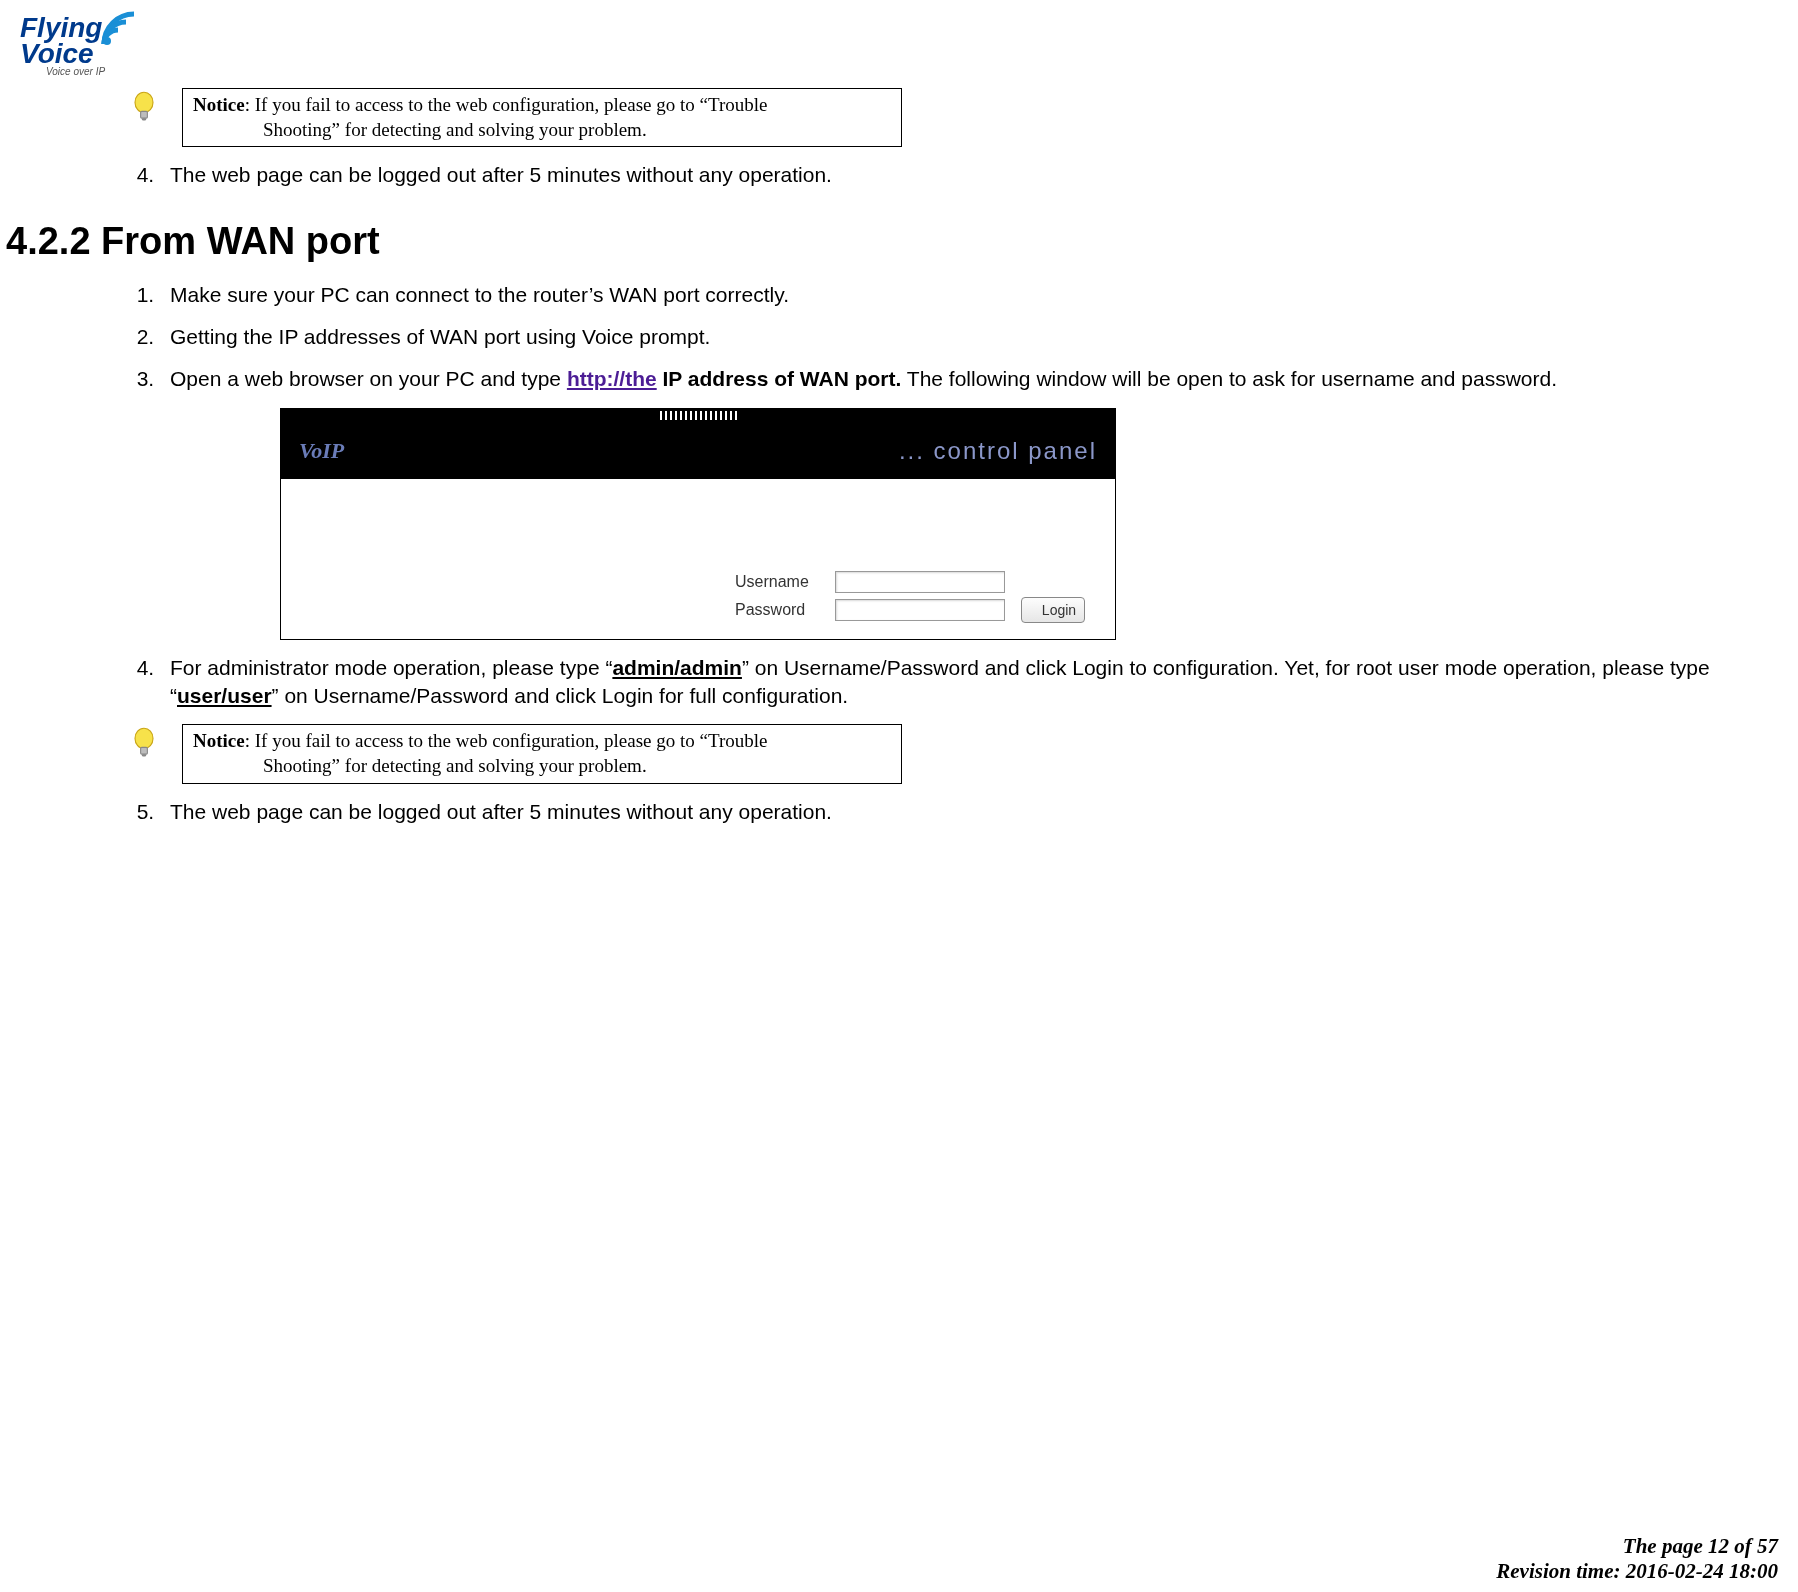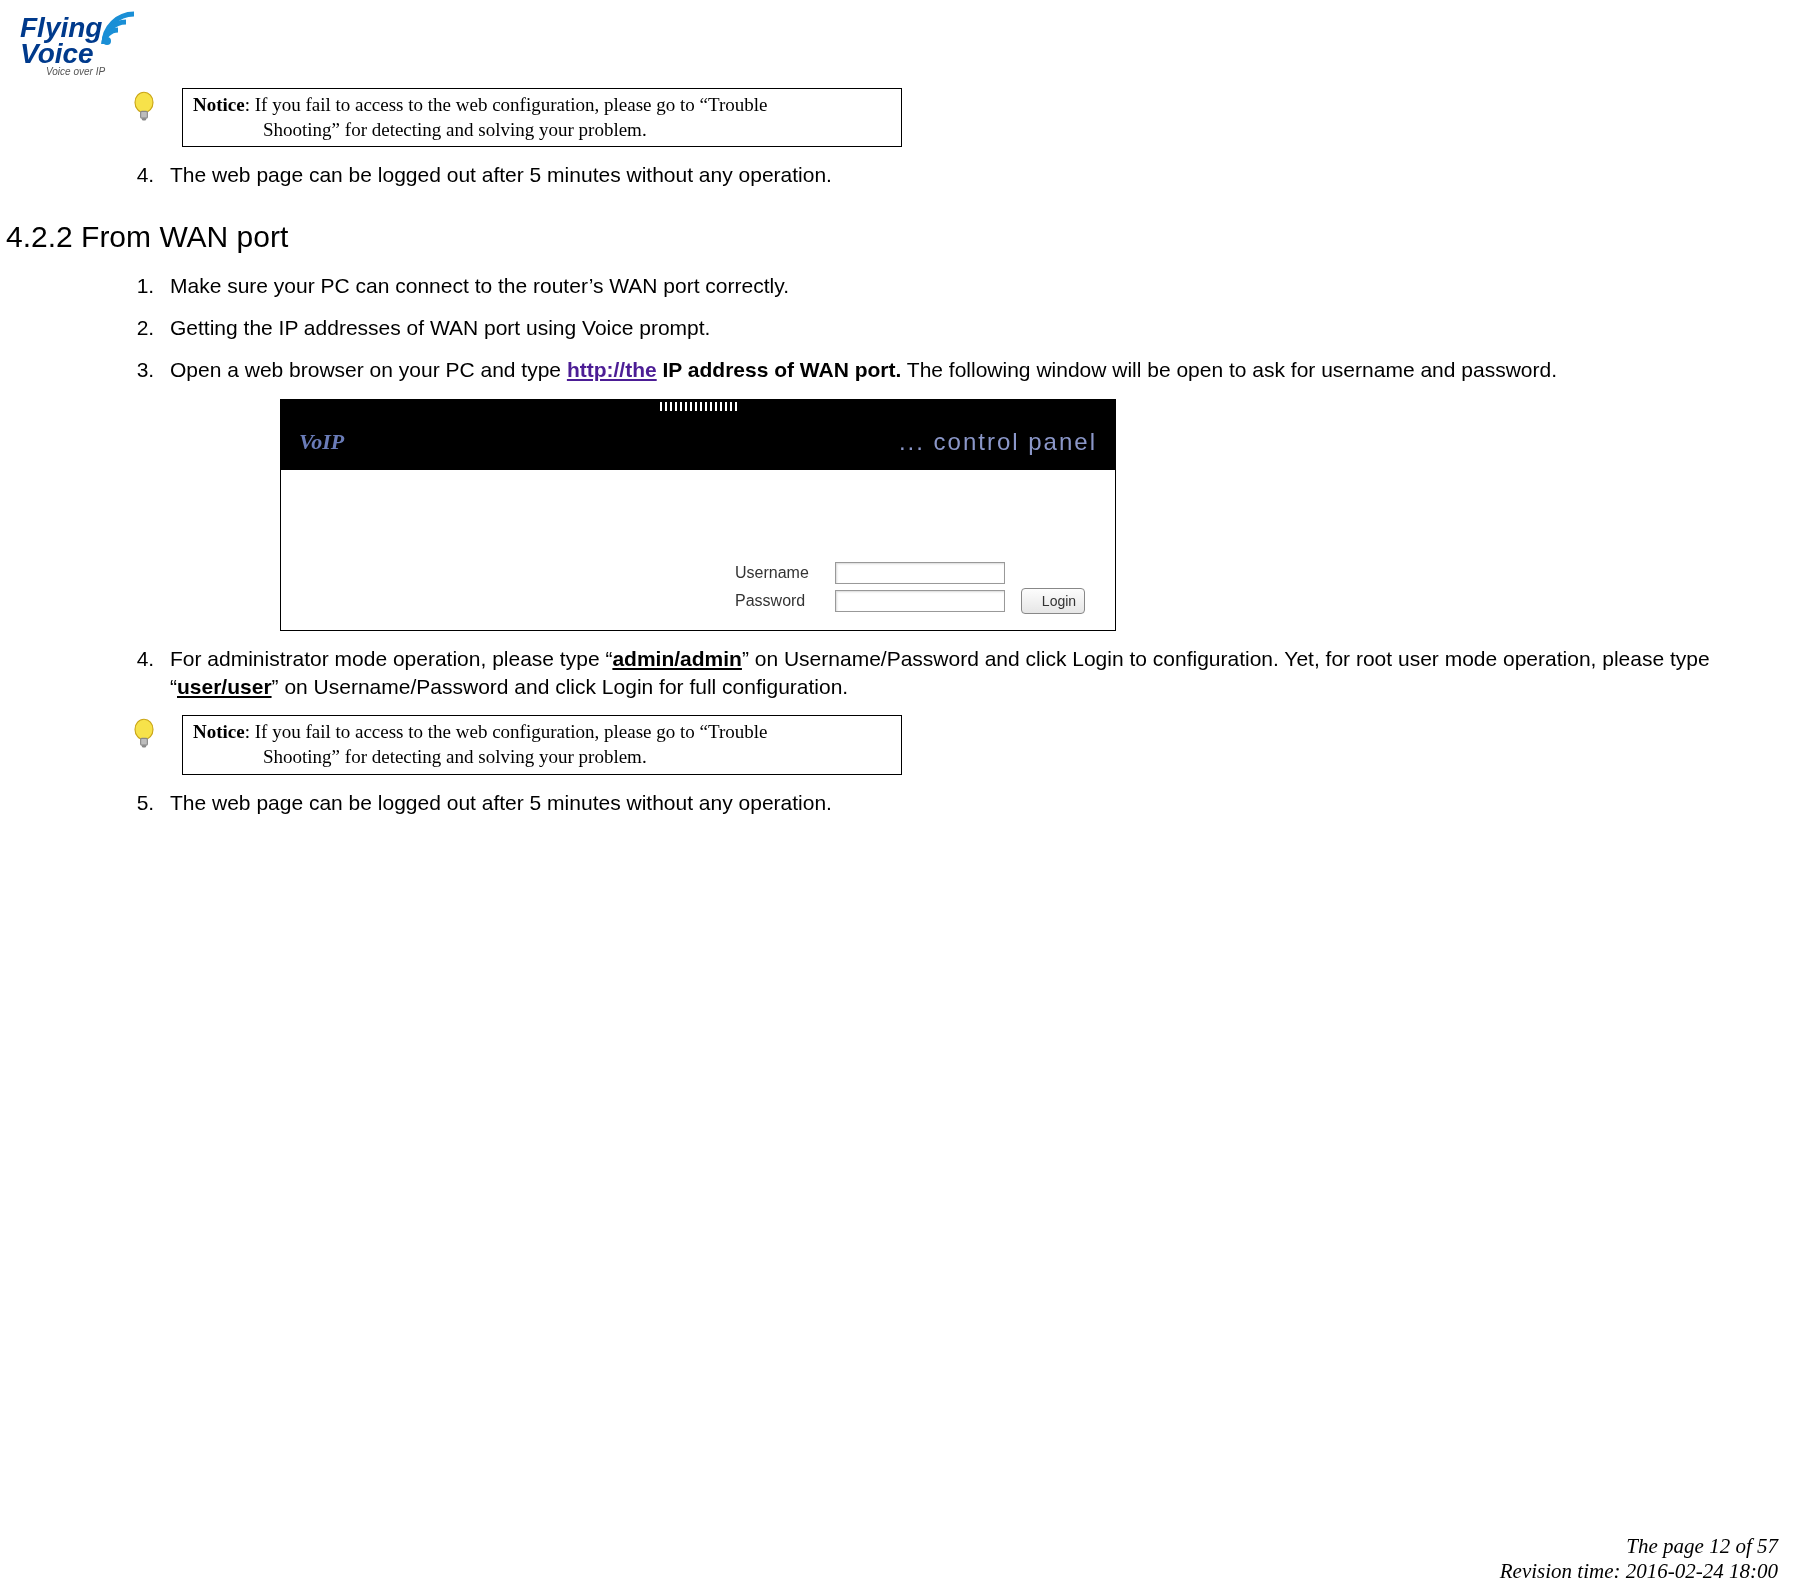--- a/index.html
+++ b/index.html
@@ -104,22 +104,22 @@
     font-size: 19px;
     line-height: 1.3;
     width: 720px;
   }
   .notice-frame .indent {
     padding-left: 70px;
     display: block;
   }
   h2.sec {
     font-family: Verdana, Arial, sans-serif;
-    font-weight: normal;
-    font-size: 30px;
+    font-weight: bold;
+    font-size: 38px;
     margin: 30px 0 18px 6px;
   }
   h1.sec {
     font-family: Verdana, Arial, sans-serif;
     font-weight: bold;
     font-size: 40px;
     margin: 60px 0 18px 6px;
   }
   .link { color: #4c1d95; text-decoration: underline; font-weight: bold; }
   .bold { font-weight: bold; }
@@ -204,21 +204,21 @@
     padding-left: 12px;
   }
 
   .footer {
     position: absolute;
     bottom: 8px;
     right: 20px;
     text-align: right;
     font-family: "Times New Roman", serif;
     font-style: italic;
-    font-weight: normal;
+    font-weight: bold;
     font-size: 21px;
   }
 </style>
 </head>
 <body>
 
 <div class="header-row">
   <div class="logo">
     <span class="logo-flying">Flying</span>
     <span class="logo-voice">Voice</span>

